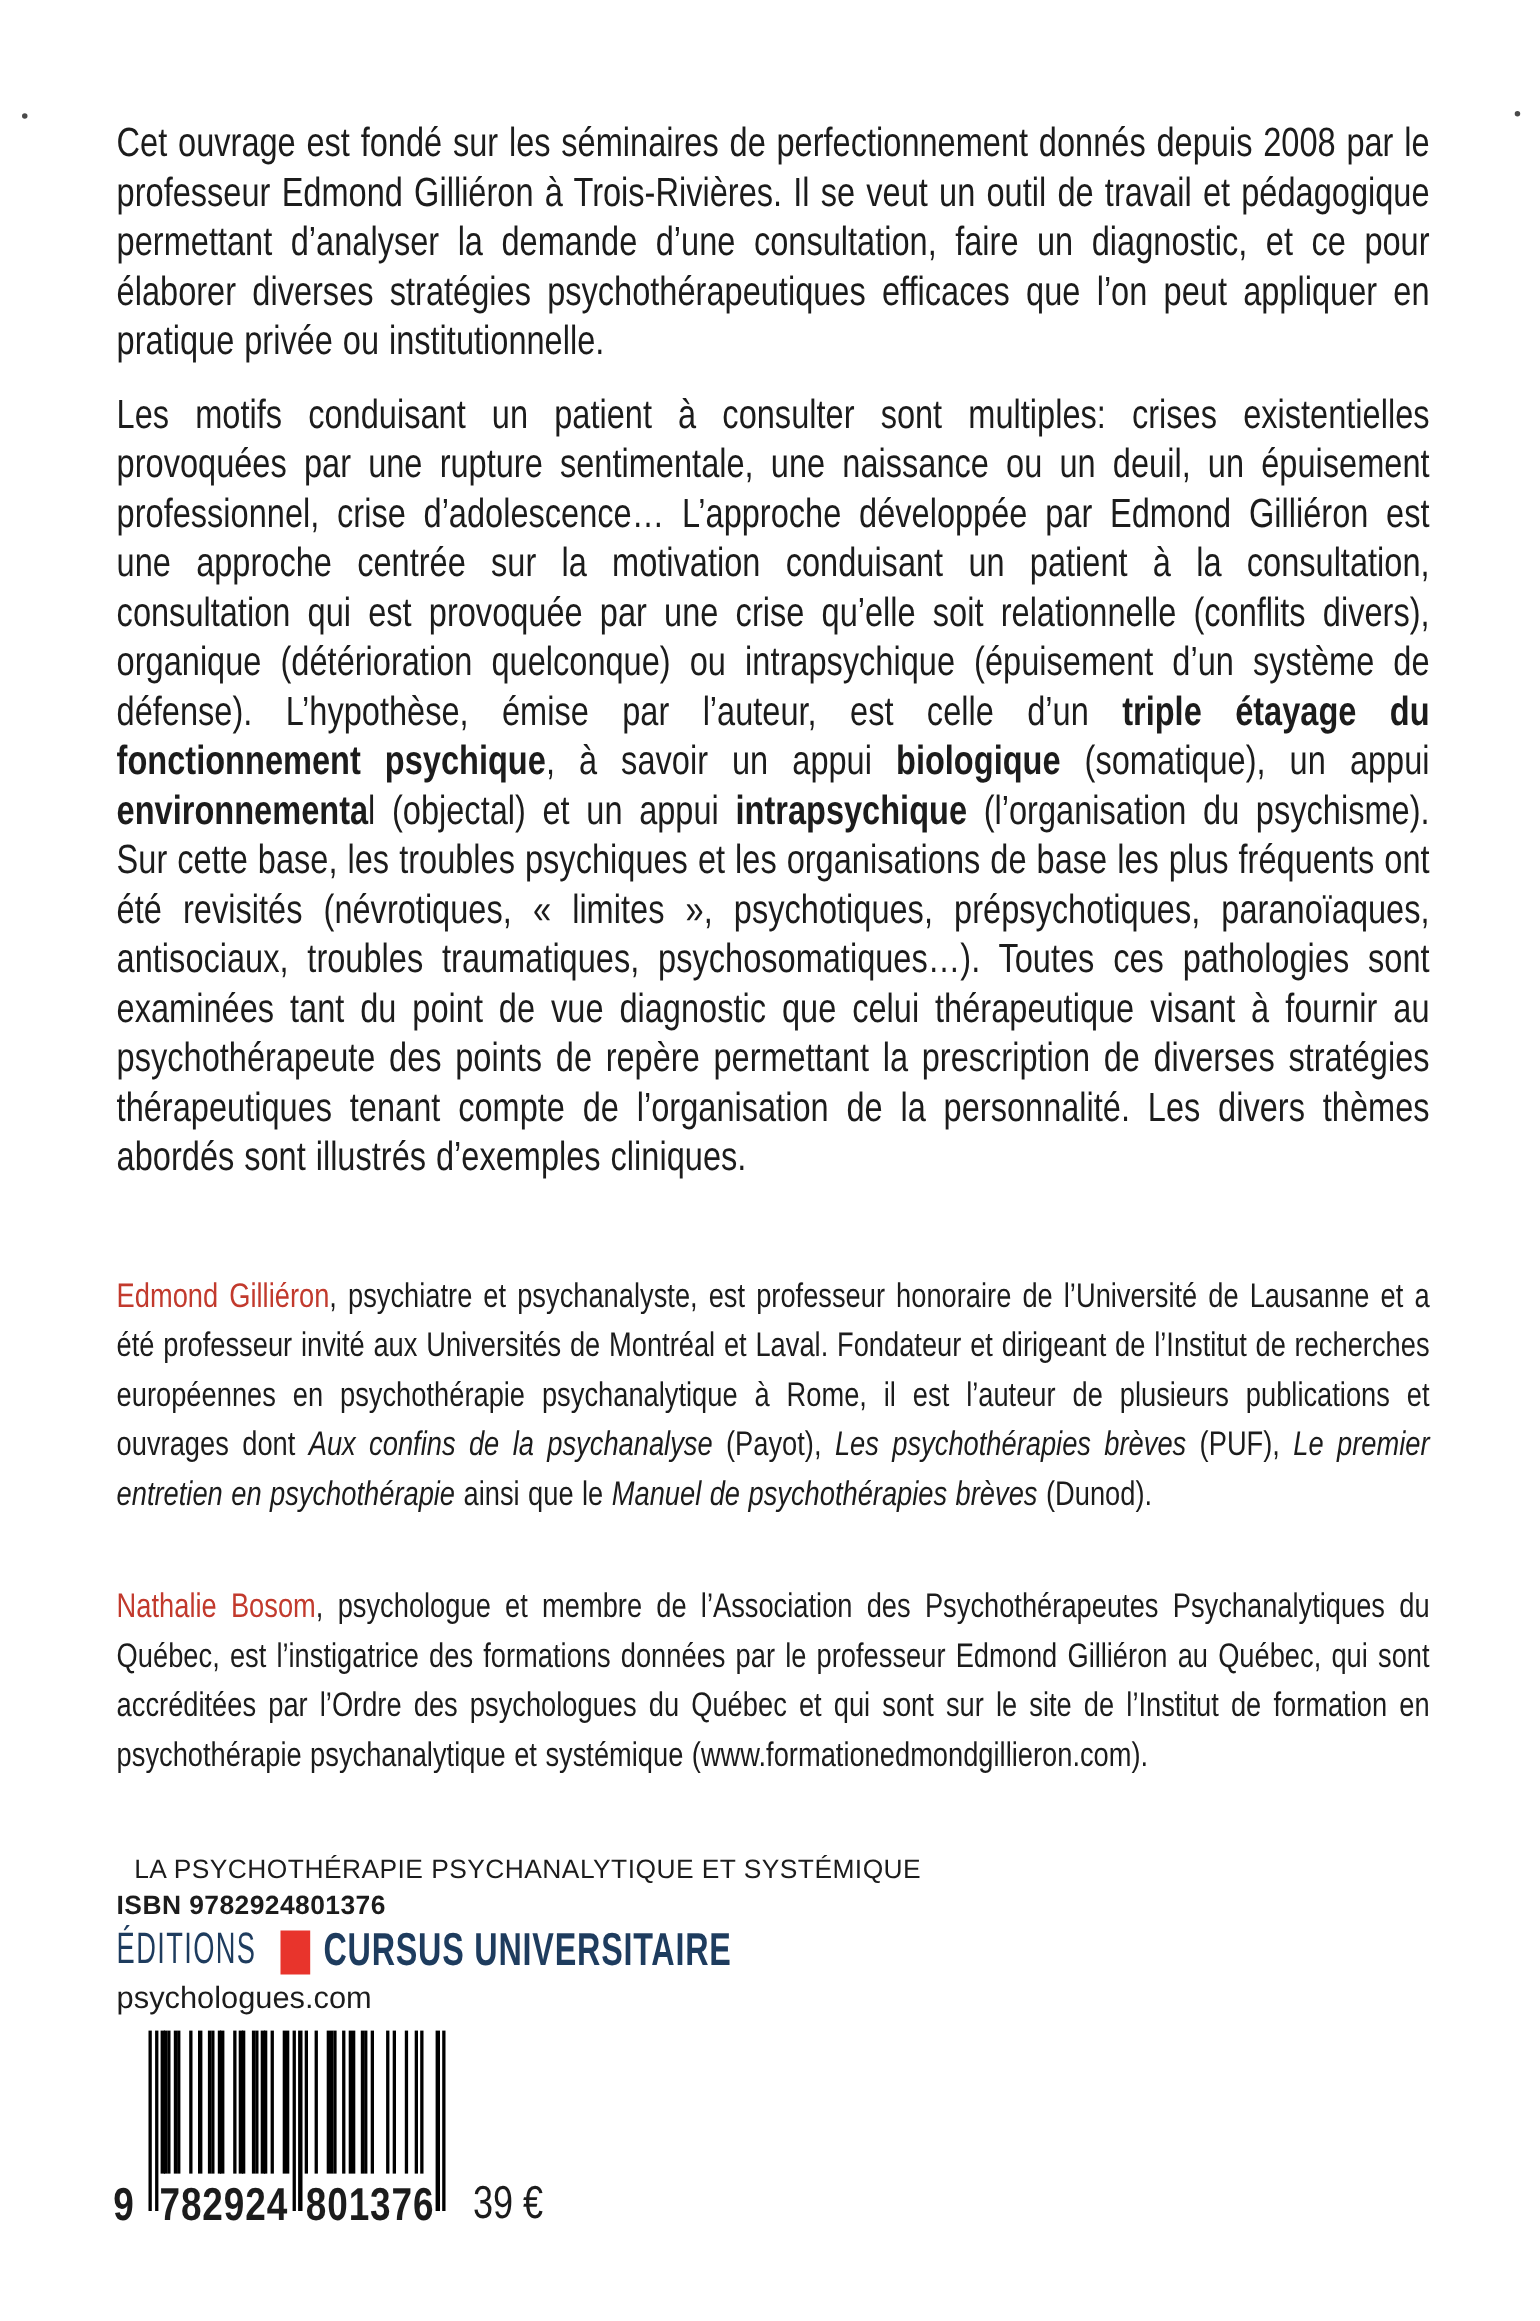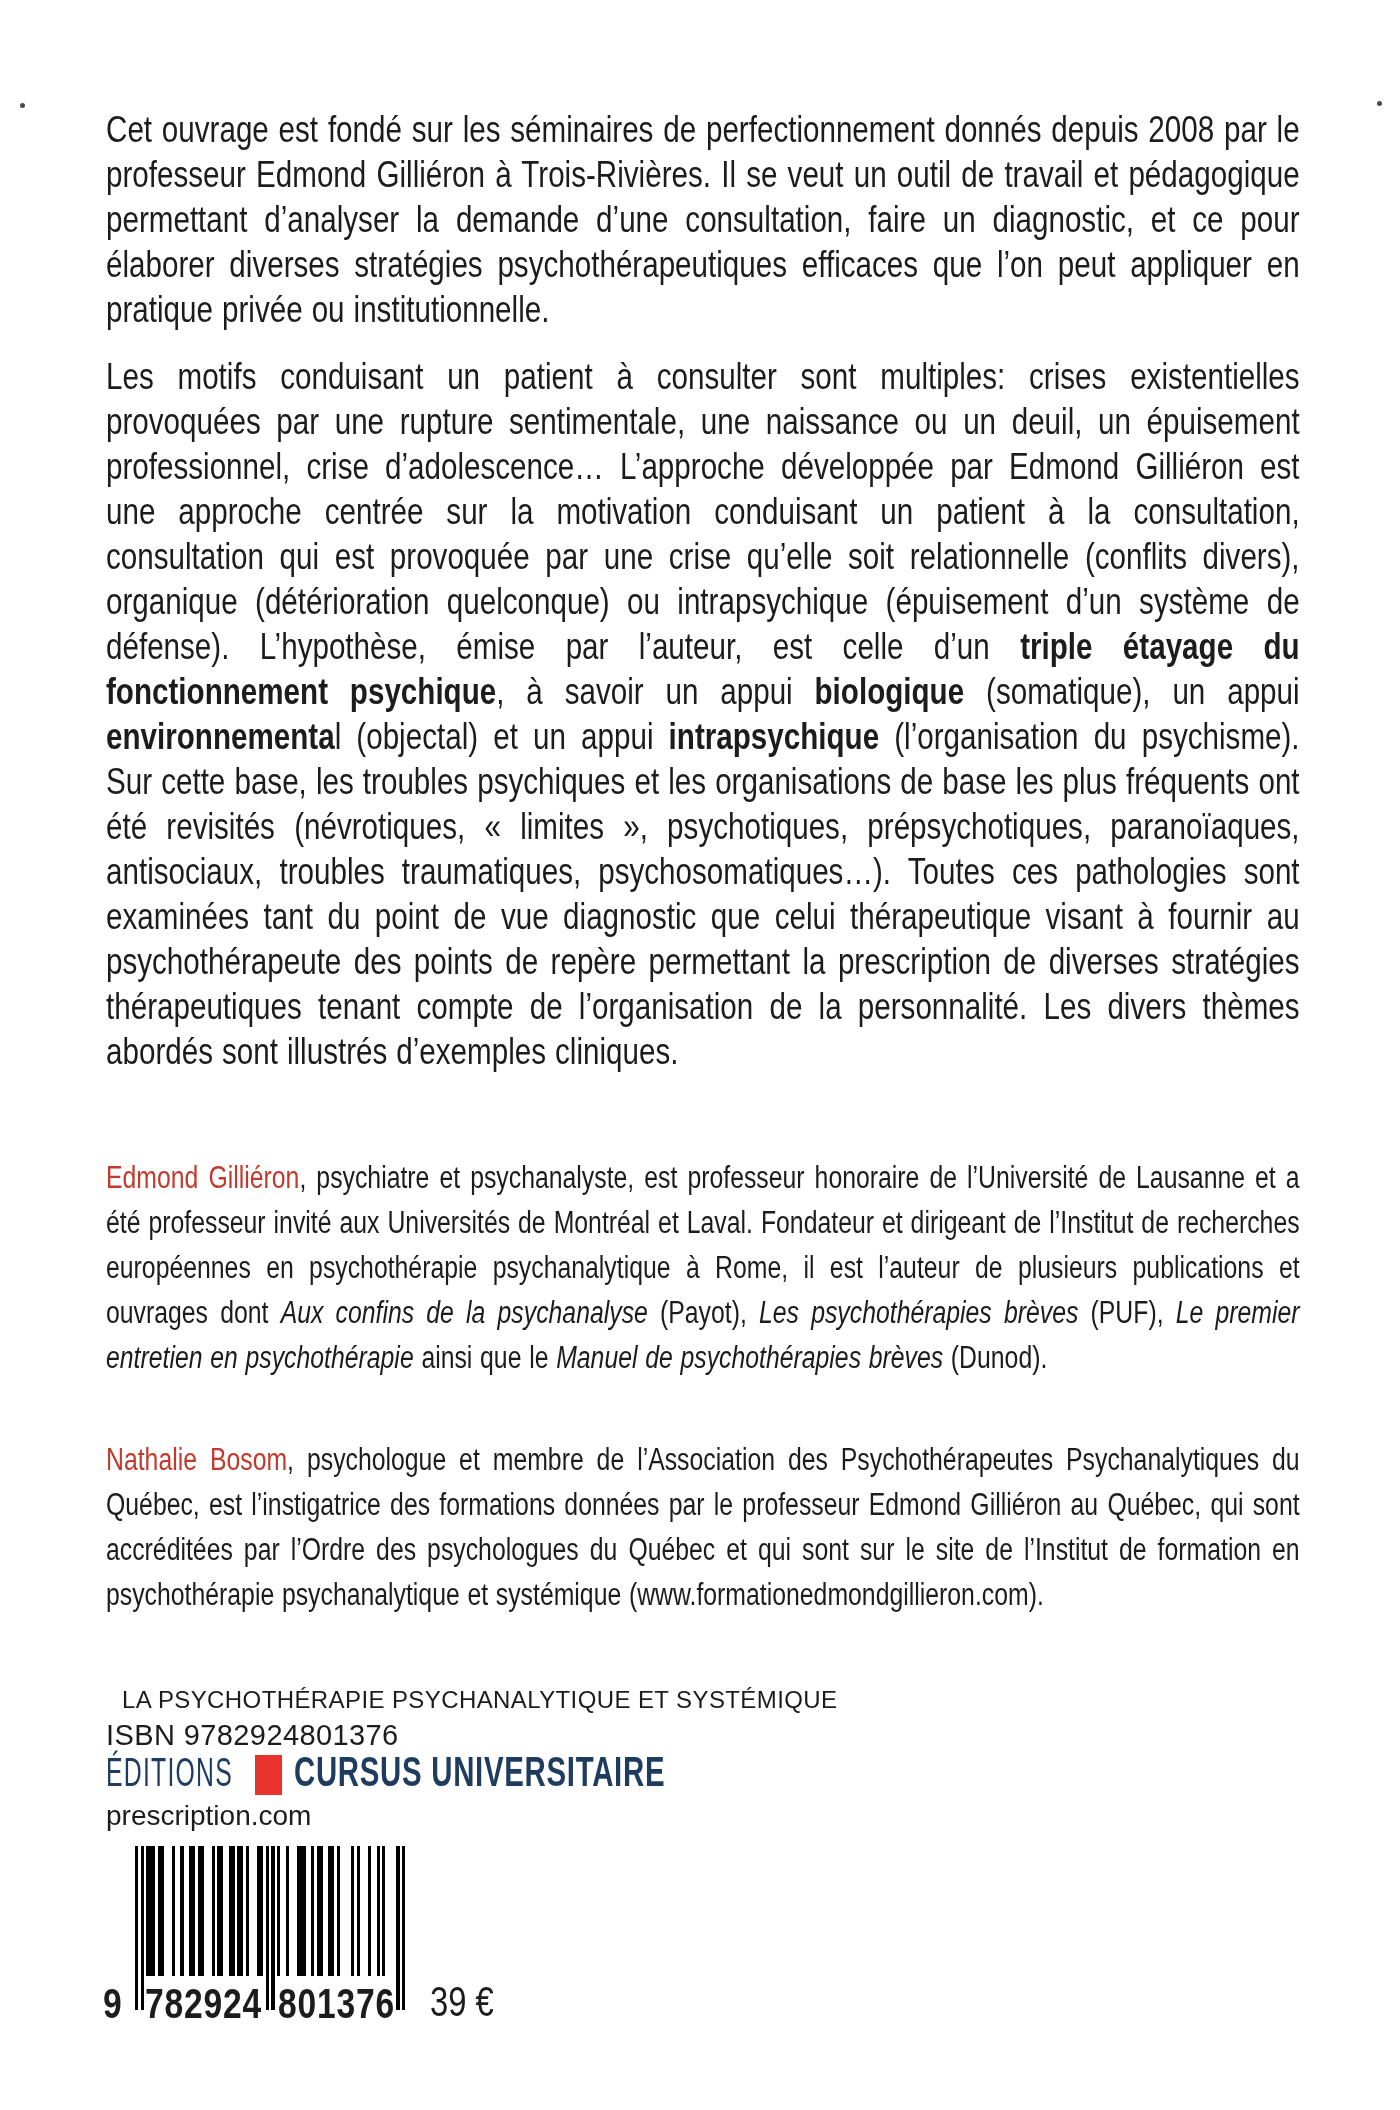--- a/index.html
+++ b/index.html
@@ -21,21 +21,21 @@
   .p1{top:107px;}
   .p2{top:354px;}
   .bio1{top:1155px;}
   .bio2{top:1437px;}
   .red{color:#c23a2d;}
   b{font-weight:700;}
   i{font-style:italic;}
   
   .footer{position:absolute;left:106px;top:1686px;width:1250px;height:424px;}
   .book-title{position:absolute;top:0;left:16px;font-size:24px;letter-spacing:0.4px;white-space:nowrap;}
-  .isbn-line{position:absolute;top:33px;left:0;font-size:29px;letter-spacing:0.4px;white-space:nowrap;}
+  .isbn-line{position:absolute;top:33px;left:0;font-size:24px;letter-spacing:0.4px;white-space:nowrap;font-weight:bold;}
   .logo-ed{
     position:absolute;left:0;top:64px;font-size:40px;font-weight:400;color:#1e3c5e;
     transform:scaleX(0.62);transform-origin:0 0;letter-spacing:2px;white-space:nowrap;
   }
   .logo-block{position:absolute;left:149px;top:69px;width:27px;height:40px;background:#e8342c;}
   .logo-cursus{
     position:absolute;left:188px;top:62px;font-size:42px;font-weight:700;color:#1e3c5e;
     transform:scaleX(0.7);transform-origin:0 0;letter-spacing:1px;white-space:nowrap;
   }
   .website{position:absolute;top:114px;left:0;font-size:28px;}
@@ -83,21 +83,21 @@
   </div>
 
   <div class="footer">
     <div class="book-title">LA PSYCHOTHÉRAPIE PSYCHANALYTIQUE ET SYSTÉMIQUE</div>
     <div class="isbn-line">ISBN 9782924801376</div>
 
     <div class="logo-ed">ÉDITIONS</div>
     <div class="logo-block"></div>
     <div class="logo-cursus">CURSUS UNIVERSITAIRE</div>
 
-    <div class="website">prescription.com</div>
+    <div class="website">psychologues.com</div>
 
     <div class="barcode" id="barcode">
       <span class="bc-digit-9">9</span>
       <span class="bc-group-left">782924</span>
       <span class="bc-group-right">801376</span>
     <div class="bar" style="left: 0px; width: 3.19211px; height: 164px;"></div>
         <div class="bar" style="left: 5.68421px; width: 3.19211px; height: 164px;"></div>
         <div class="bar" style="left: 11.3684px; width: 3.19211px; height: 130px;"></div>
         <div class="bar" style="left: 14.2105px; width: 3.19211px; height: 130px;"></div>
         <div class="bar" style="left: 17.0526px; width: 3.19211px; height: 130px;"></div>

